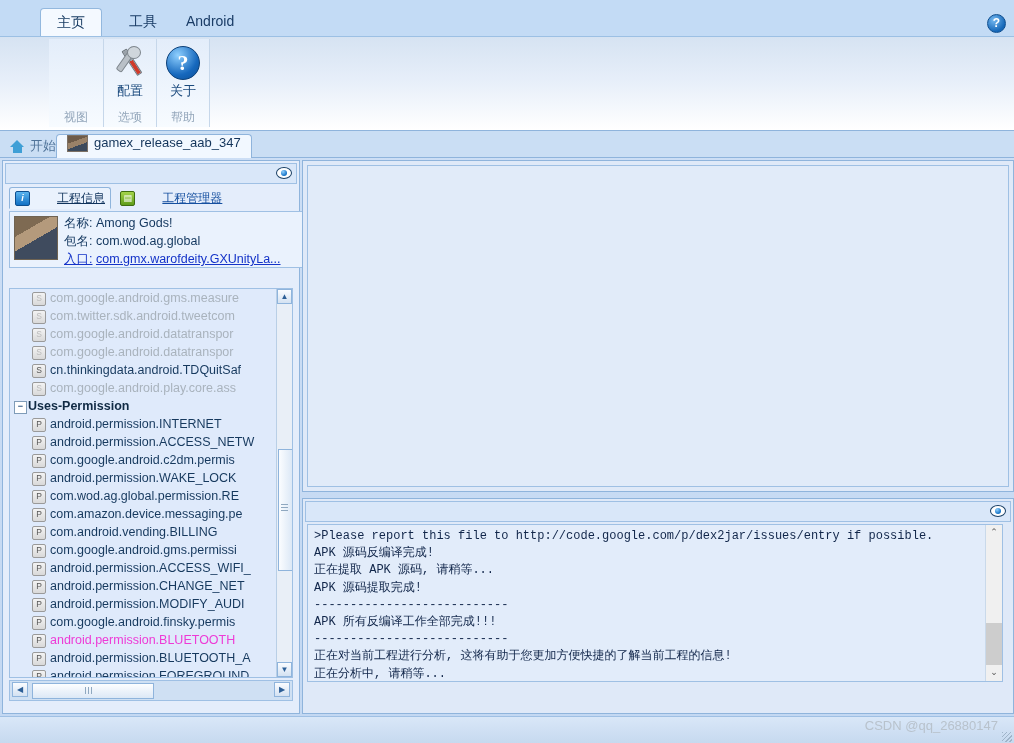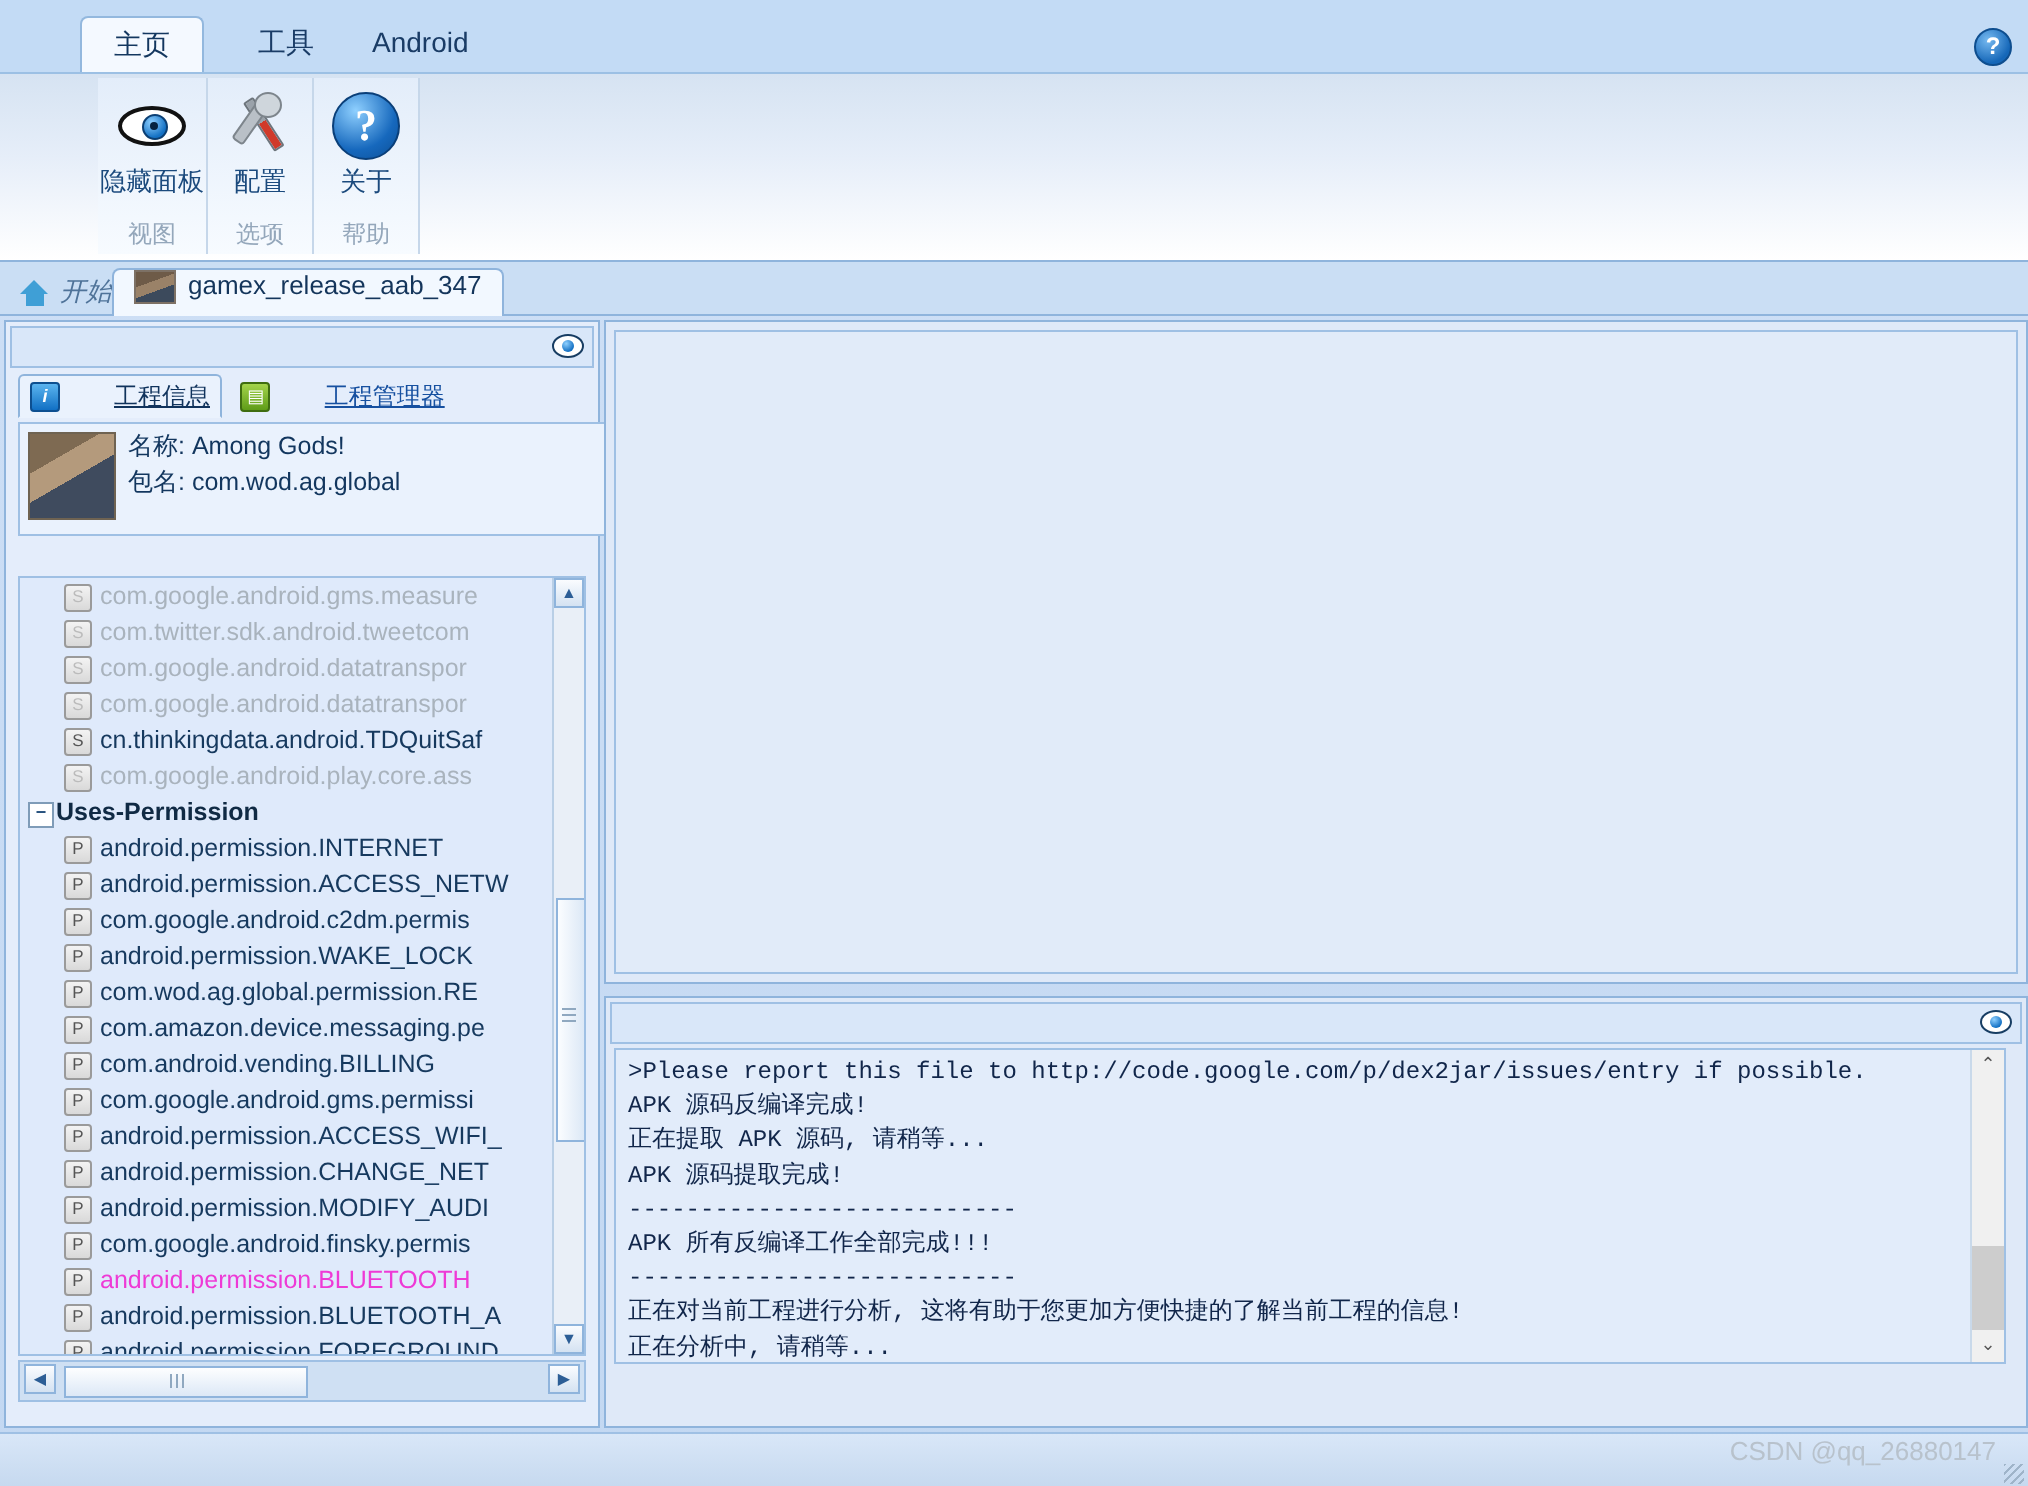--- a/index.html
+++ b/index.html
@@ -66,21 +66,21 @@
      border:1px solid #6d757c;transform:rotate(-33deg);transform-origin:top center;border-radius:1px;}
   
   .ic-q{width:32px;height:32px;border-radius:50%;
      background:radial-gradient(circle at 34% 26%,#8fd0ff,#1668bd 62%,#0c4f96 100%);
      border:1px solid #0a3f79;color:#fff;font-size:22px;font-weight:bold;
      line-height:31px;text-align:center;font-family:"Liberation Serif",serif;}
 
   
   .docstrip{position:relative;height:26px;background:#cadef4;border-bottom:1px solid #8fb4dc;}
   .home-tab{position:absolute;left:4px;top:4px;display:flex;align-items:center;gap:5px;
-            padding:2px 6px;font-size:13px;color:#4f7399;font-style:italic;}
+            padding:2px 6px;font-size:13px;color:#4f7399;}
   .ic-home{width:15px;height:13px;position:relative;}
   .ic-home .roof{position:absolute;left:0;top:0;width:0;height:0;
      border-left:7.5px solid transparent;border-right:7.5px solid transparent;border-bottom:7px solid #3f9fd6;}
   .ic-home .body{position:absolute;left:3px;top:6px;width:9px;height:7px;background:#3f9fd6;}
   .doc-tab{position:absolute;left:56px;top:3px;height:23px;display:flex;align-items:flex-start;gap:6px;
      padding:0 10px;background:#f2f8ff;border:1px solid #8fb4dc;border-bottom:none;
      border-radius:4px 4px 0 0;font-size:13px;color:#14355b;}
   .thumb{width:19px;height:15px;
      background:linear-gradient(160deg,#6e5b48 0 35%,#9a8268 35% 60%,#3c4a5c 60% 100%);
      border:1px solid #7d7165;}
@@ -186,30 +186,20 @@
     <div class="rtab rtab-main active">主页</div>
     <div class="rtab rtab-tools">工具</div>
     <div class="rtab rtab-android">Android</div>
     <div class="help-icon">?</div>
   </div>
 
   <div class="ribbon-body">
 
 
     <div class="rgroup g2">
-      <div class="rbtn">
-        <div class="rglyph">
-          <div class="ic-eye">
-              <div class="lid"></div>
-              <div class="iris"></div>
-              <div class="pup"></div>
-            </div>
-        </div>
-        <div class="rlabel">隐藏面板</div>
-      </div>
       <div class="gname">视图</div>
     </div>
 
     <div class="rgroup g3">
       <div class="rbtn">
         <div class="rglyph">
           <div class="ic-tools">
               <div class="sd"></div>
               <div class="wr"></div>
               <div class="wrhead"></div>
@@ -270,20 +260,24 @@
 
     <div class="infobox">
       <div class="app-thumb"></div>
       <div class="inf-row inf-r1">
         <span>名称:</span>
         <span>Among Gods!</span>
       </div>
       <div class="inf-row inf-r2">
         <span>包名:</span>
         <span>com.wod.ag.global</span>
+      </div>
+      <div class="inf-row inf-r3">
+        <span class="inf-link">入口:</span>
+        <span class="inf-link">com.gmx.warofdeity.GXUnityLa...</span>
       </div>
     </div>
     <div class="verline" style="left:10px;top:270px;">版本信息: Ver: 1.9.3248000(140) SDK: 23 Tar...</div>
 
     <div class="tree">
       <div id="tree-rows">
           <div class="trow muted"><span class="badge">S</span><span>com.google.android.gms.measure</span></div>
           <div class="trow muted"><span class="badge">S</span><span>com.twitter.sdk.android.tweetcom</span></div>
           <div class="trow muted"><span class="badge">S</span><span>com.google.android.datatranspor</span></div>
           <div class="trow muted"><span class="badge">S</span><span>com.google.android.datatranspor</span></div>

